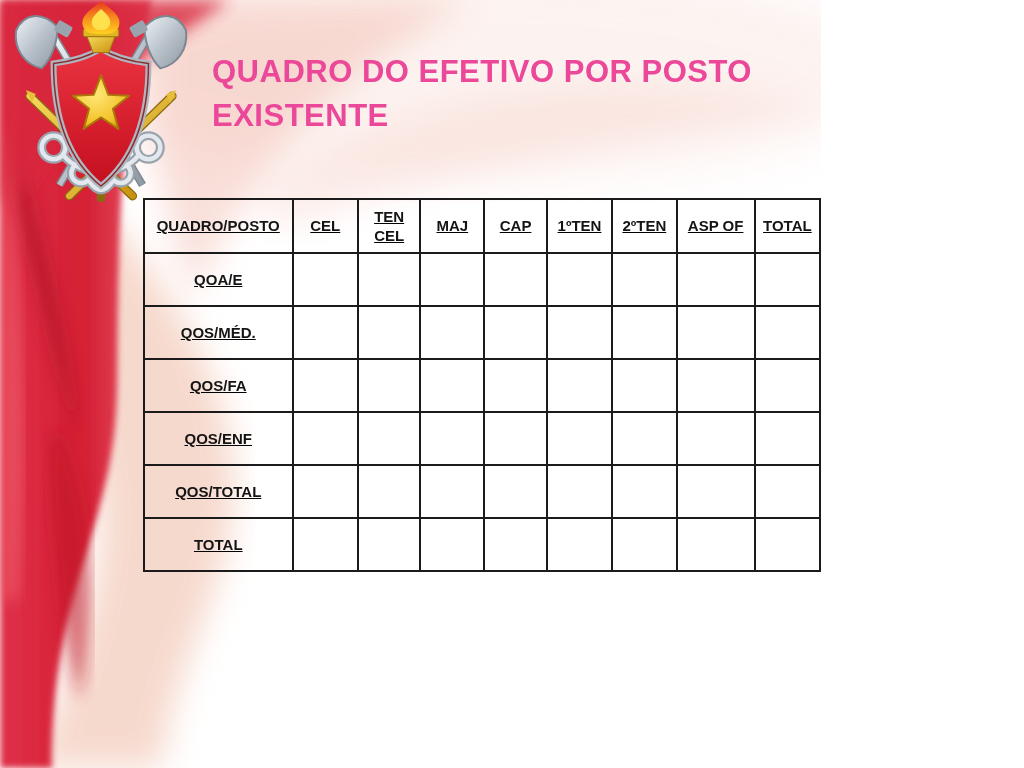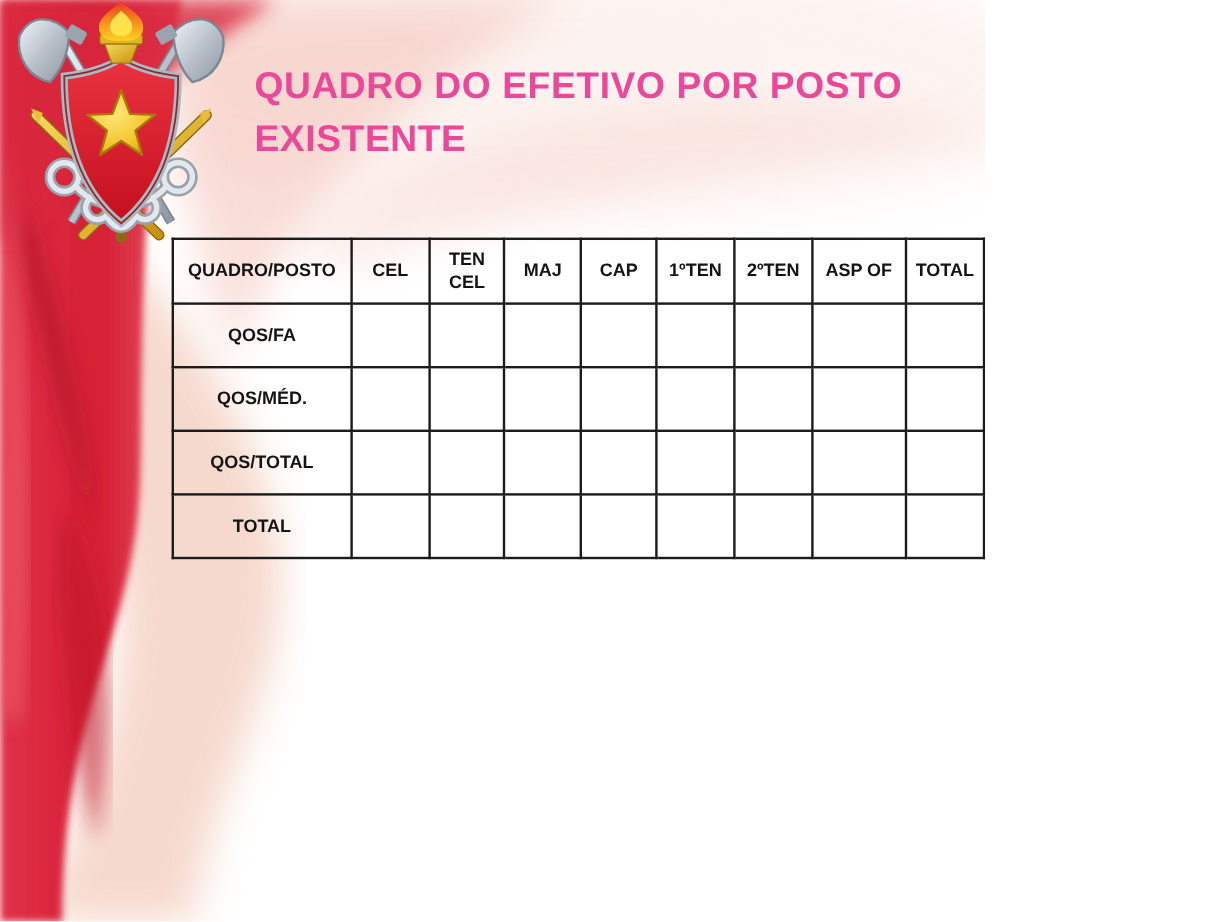--- a/index.html
+++ b/index.html
@@ -10,21 +10,21 @@
   .bg-svg{position:absolute;left:0;top:0;width:1024px;height:768px;}
   .crest-left{position:absolute;left:12px;top:0;width:178px;height:202px;}
   .crest-right{position:absolute;left:851px;top:2px;width:162px;height:202px;}
   .slide-title{
     position:absolute;left:212px;top:50px;width:620px;
     text-align:left;font-size:31px;font-weight:bold;color:#ec4899;
     line-height:1.42;letter-spacing:.5px;
   }
   table.efetivo{
     position:absolute;left:143px;top:198px;
-    border-collapse:collapse;table-layout:fixed;background:transparent;
+    border-collapse:collapse;table-layout:fixed;background:transparent;text-decoration:underline;
   }
   table.efetivo th,table.efetivo td{
     border:2px solid #1b1b1b;text-align:center;vertical-align:middle;
     font-weight:bold;color:#141414;font-size:15px;padding:0;
     background:transparent;
   }
   table.efetivo thead th{height:52px;white-space:pre-line;line-height:1.3;}
   table.efetivo tbody th,table.efetivo tbody td{height:51px;}
   .emg-text{font-family:"Liberation Sans",sans-serif;font-weight:bold;letter-spacing:5px;}
 </style>
@@ -231,32 +231,54 @@
         <th>MAJ</th>
         <th>CAP</th>
         <th>1ºTEN</th>
         <th>2ºTEN</th>
         <th>ASP OF</th>
         <th>TOTAL</th>
       </tr>
     </thead>
     <tbody>
       <tr>
+        <th>QOA/E</th>
+        <td></td>
+          <td></td>
+        <td></td>
+          <td></td>
+        <td></td>
+          <td></td>
+        <td></td>
+          <td></td>
+      </tr>
+      <tr>
+        <th>QOS/MÉD.</th>
+        <td></td>
+          <td></td>
+        <td></td>
+          <td></td>
+        <td></td>
+          <td></td>
+        <td></td>
+          <td></td>
+      </tr>
+      <tr>
         <th>QOS/FA</th>
         <td></td>
           <td></td>
         <td></td>
           <td></td>
         <td></td>
           <td></td>
         <td></td>
           <td></td>
       </tr>
       <tr>
-        <th>QOS/MÉD.</th>
+        <th>QOS/ENF</th>
         <td></td>
           <td></td>
         <td></td>
           <td></td>
         <td></td>
           <td></td>
         <td></td>
           <td></td>
       </tr>
       <tr>

